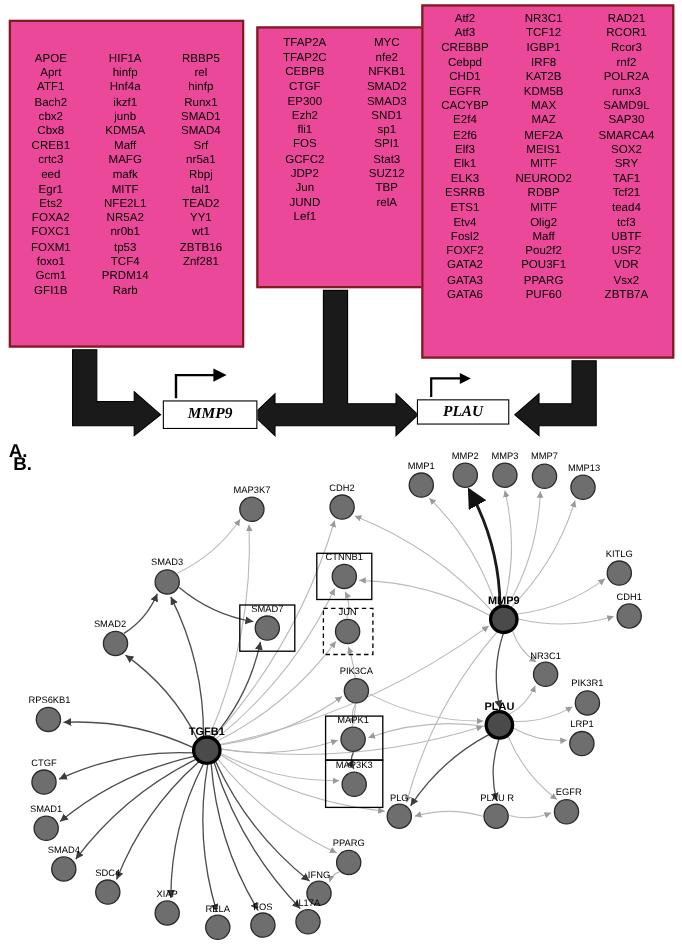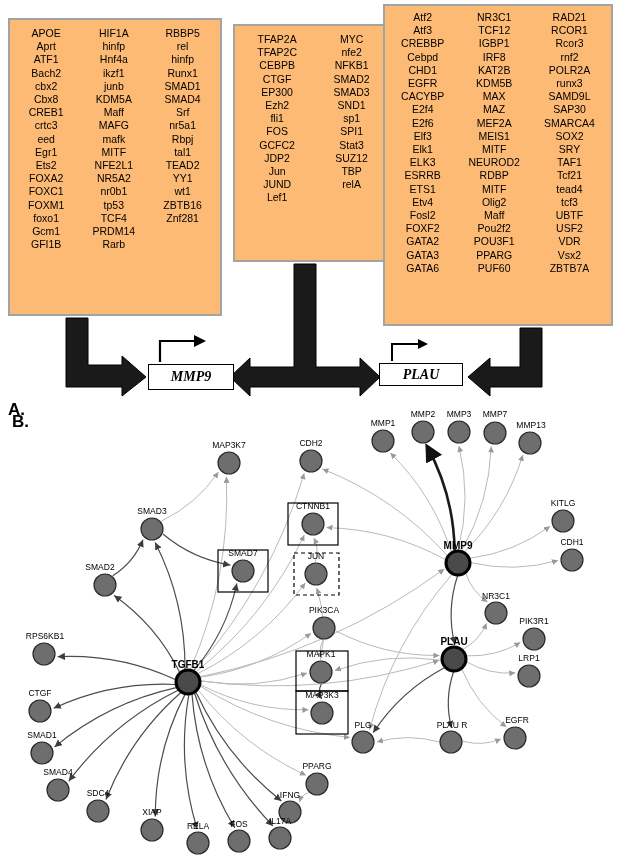--- a/index.html
+++ b/index.html
@@ -25,22 +25,22 @@
   #label-b { left: 12px; top: 412px; }
 
   
   #panel-a {
     position: absolute;
     left: 0; top: 0;
     width: 620px; height: 400px;
   }
   .gene-box {
     position: absolute;
-    border: 2px solid #a3a3a3;
-    background: #fdba74;
+    border: 2px solid #7f1d1d;
+    background: #ec4899;
     box-sizing: border-box;
   }
   .gene-cols {
     display: flex;
     justify-content: space-around;
     padding: 6px 4px 4px 4px;
   }
   .gene-col {
     display: flex;
     flex-direction: column;
@@ -49,21 +49,21 @@
   .gene {
     font-size: 10.5px;
     line-height: 13.2px;
     white-space: nowrap;
     font-family: "Liberation Sans", sans-serif;
   }
   #box-left  { left: 8px;   top: 18px;  width: 214px; height: 298px; }
   #box-mid   { left: 233px; top: 24px;  width: 161px; height: 238px; }
   #box-right { left: 383px; top: 4px;   width: 230px; height: 322px; }
 
-  #box-left .gene-cols  { padding-top: 7px; }
+  #box-left .gene-cols  { padding-top: 7px; margin-top: 20px; }
   #box-mid .gene-cols   { padding-top: 7px; }
   #box-right .gene-cols { padding-top: 5px; }
 
   
   .target-box {
     position: absolute;
     border: 1.5px solid #000;
     background: #fff;
     box-sizing: border-box;
     text-align: center;

